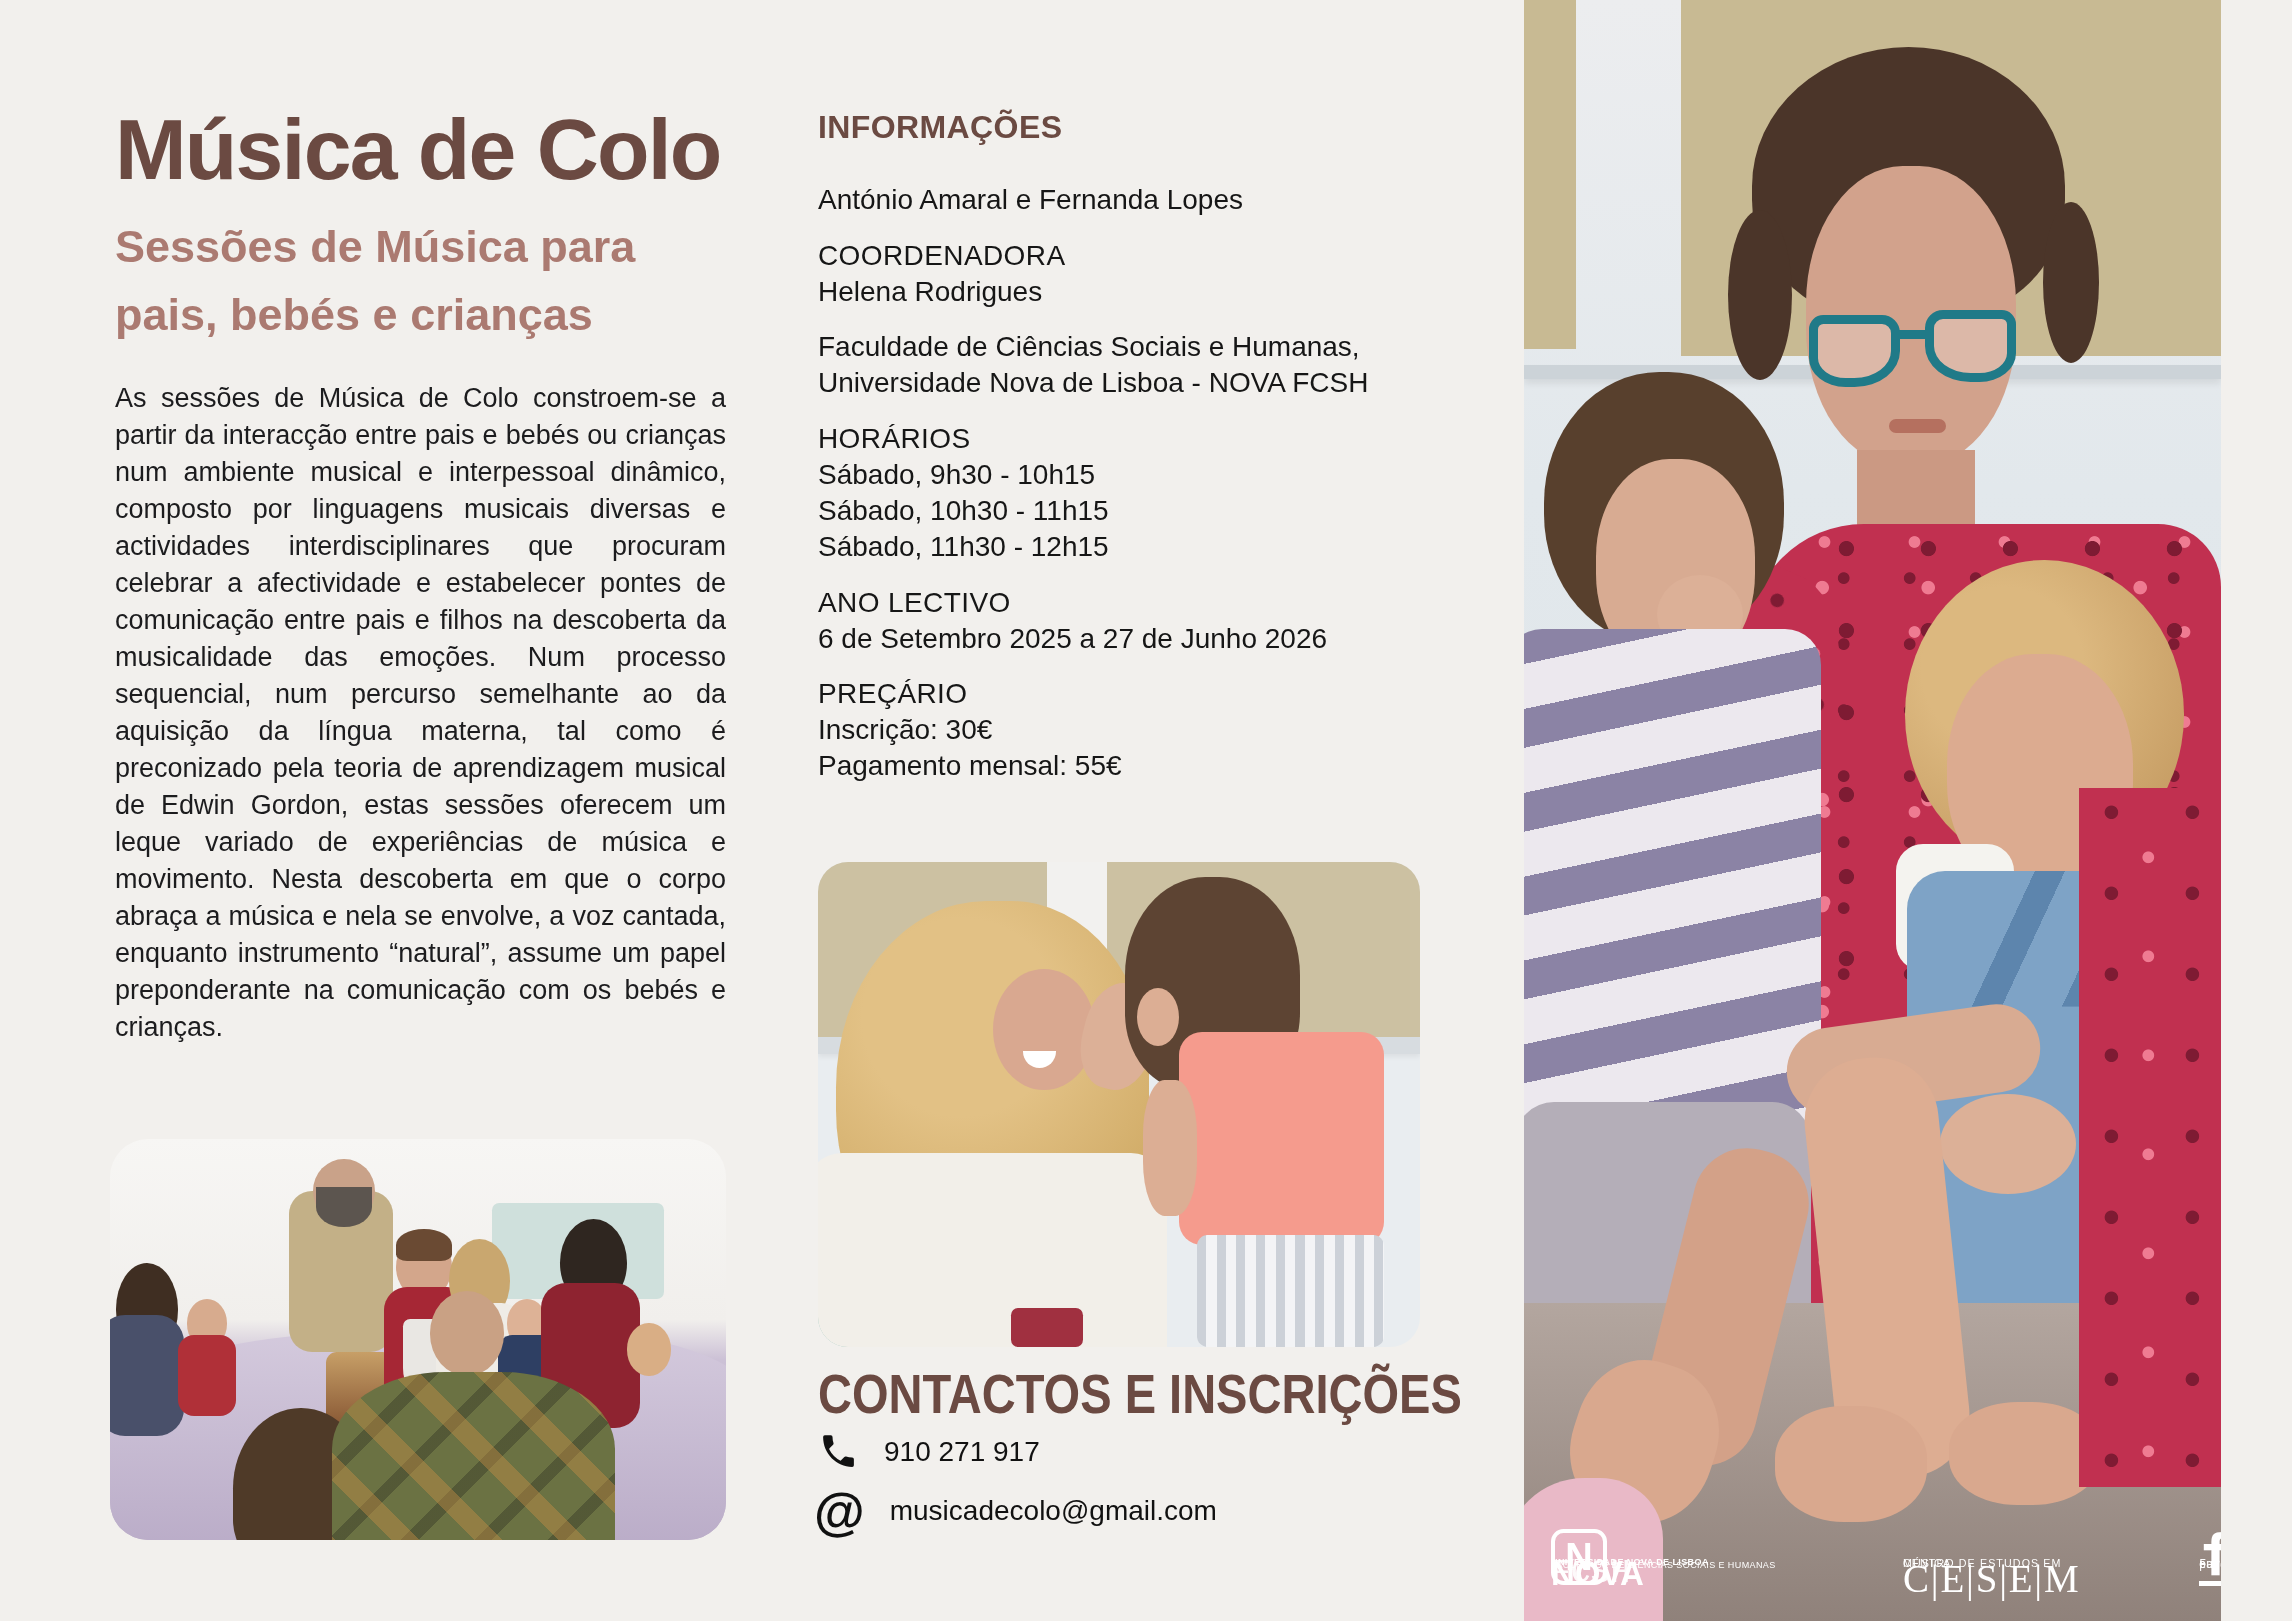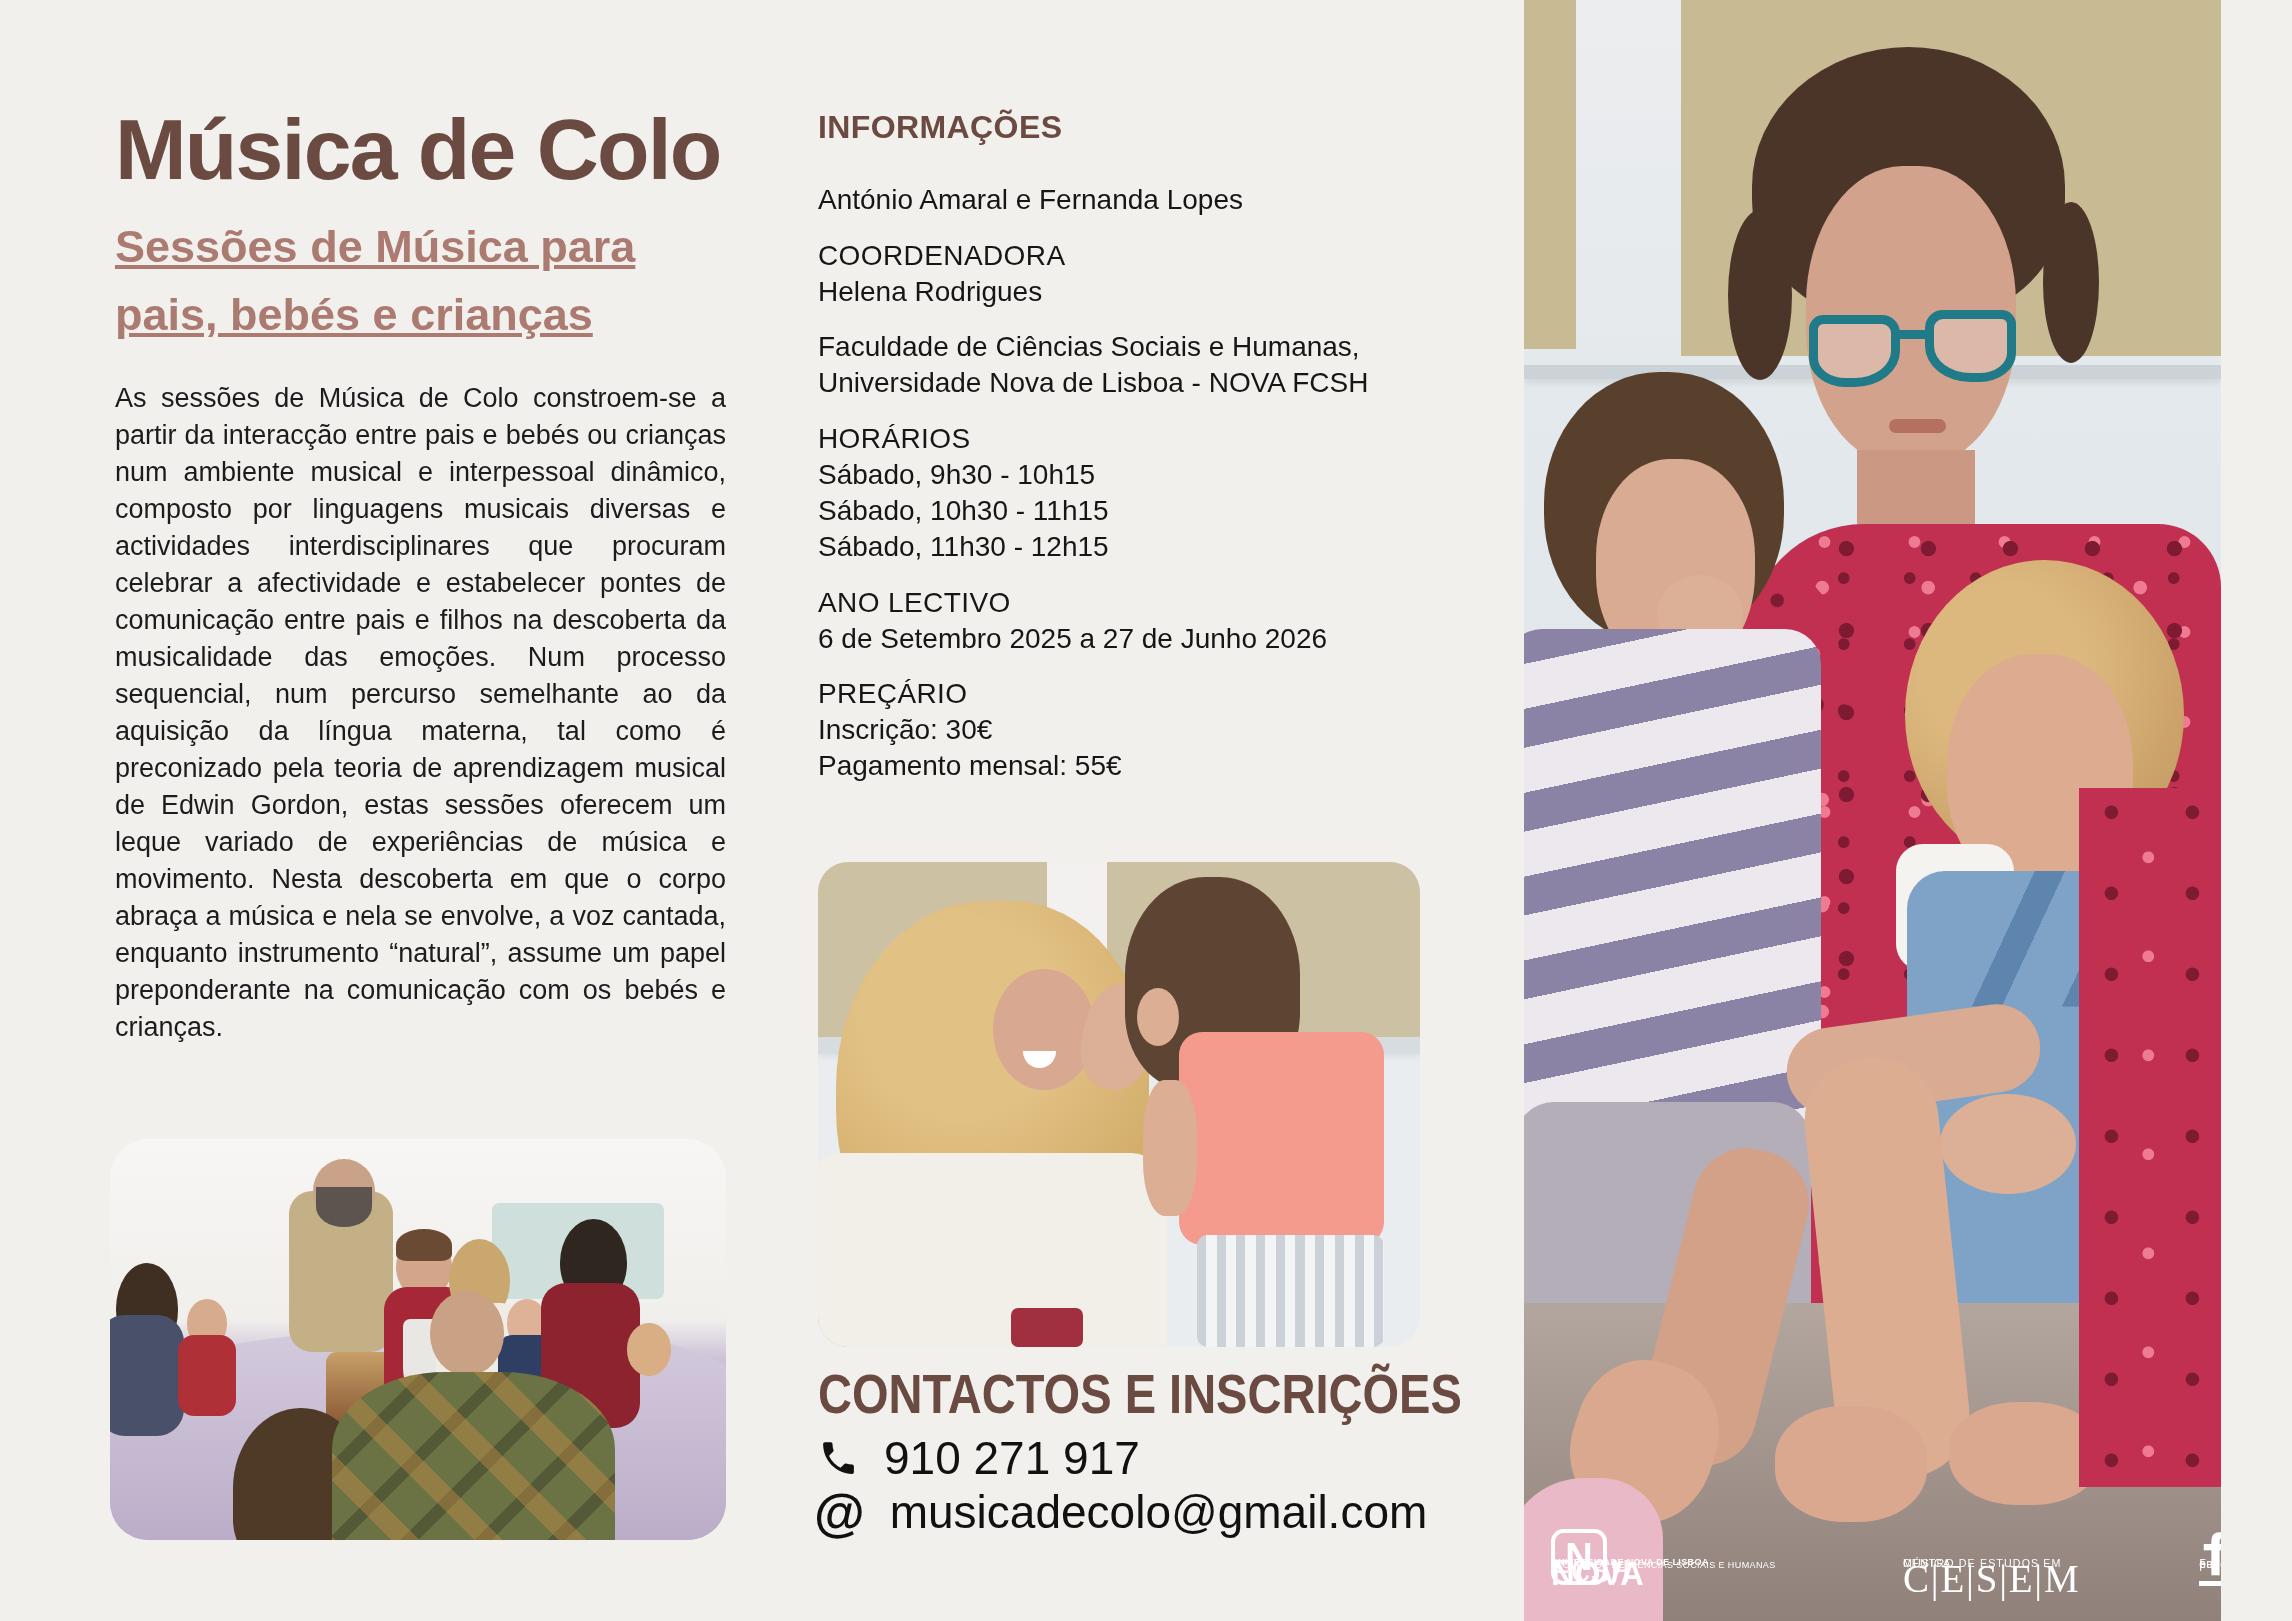--- a/index.html
+++ b/index.html
@@ -16,21 +16,20 @@
   
   .title {
     left:115px; top:100px; width:681px;
     font-size:86px; font-weight:700; letter-spacing:-1.8px;
     color:#6b4a42;
   }
   .subtitle {
     left:115px; top:213px; width:618px;
     font-size:45px; font-weight:700; line-height:68px;
     color:#ab7a71;
-    text-decoration:underline;
   }
   .body-par {
     left:115px; top:380px; width:611px;
     font-size:27px; line-height:37px;
     text-align:justify; color:#1c1c1e;
   }
 
   
   .info-col { left:818px; top:109px; width:602px; }
   .info-heading {
@@ -43,21 +42,21 @@
 
   .contacts-heading {
     left:818px; top:1361px;
     font-size:56px; font-weight:700; color:#6b4a42;
     transform:scaleX(0.84); transform-origin:left;
     letter-spacing:0px; white-space:nowrap;
   }
   .contact-row { display:flex; align-items:center; gap:25px; }
   .phone-row { left:818px; top:1431px; }
   .email-row { left:814px; top:1485px; }
-  .contact-text { font-size:46px; color:#111; }
+  .contact-text { font-size:28px; color:#111; }
   .at-glyph { font-size:52px; font-weight:700; color:#111; line-height:52px; }
 
   
   .photo { overflow:hidden; }
   .photo * { position:absolute; }
 
   .photo-left {
     left:110px; top:1139px; width:616px; height:401px;
     border-radius:38px;
     background:linear-gradient(#f7f6f4 0%, #f1efec 45%, #ccc1d6 55%, #beb1c9 100%);

